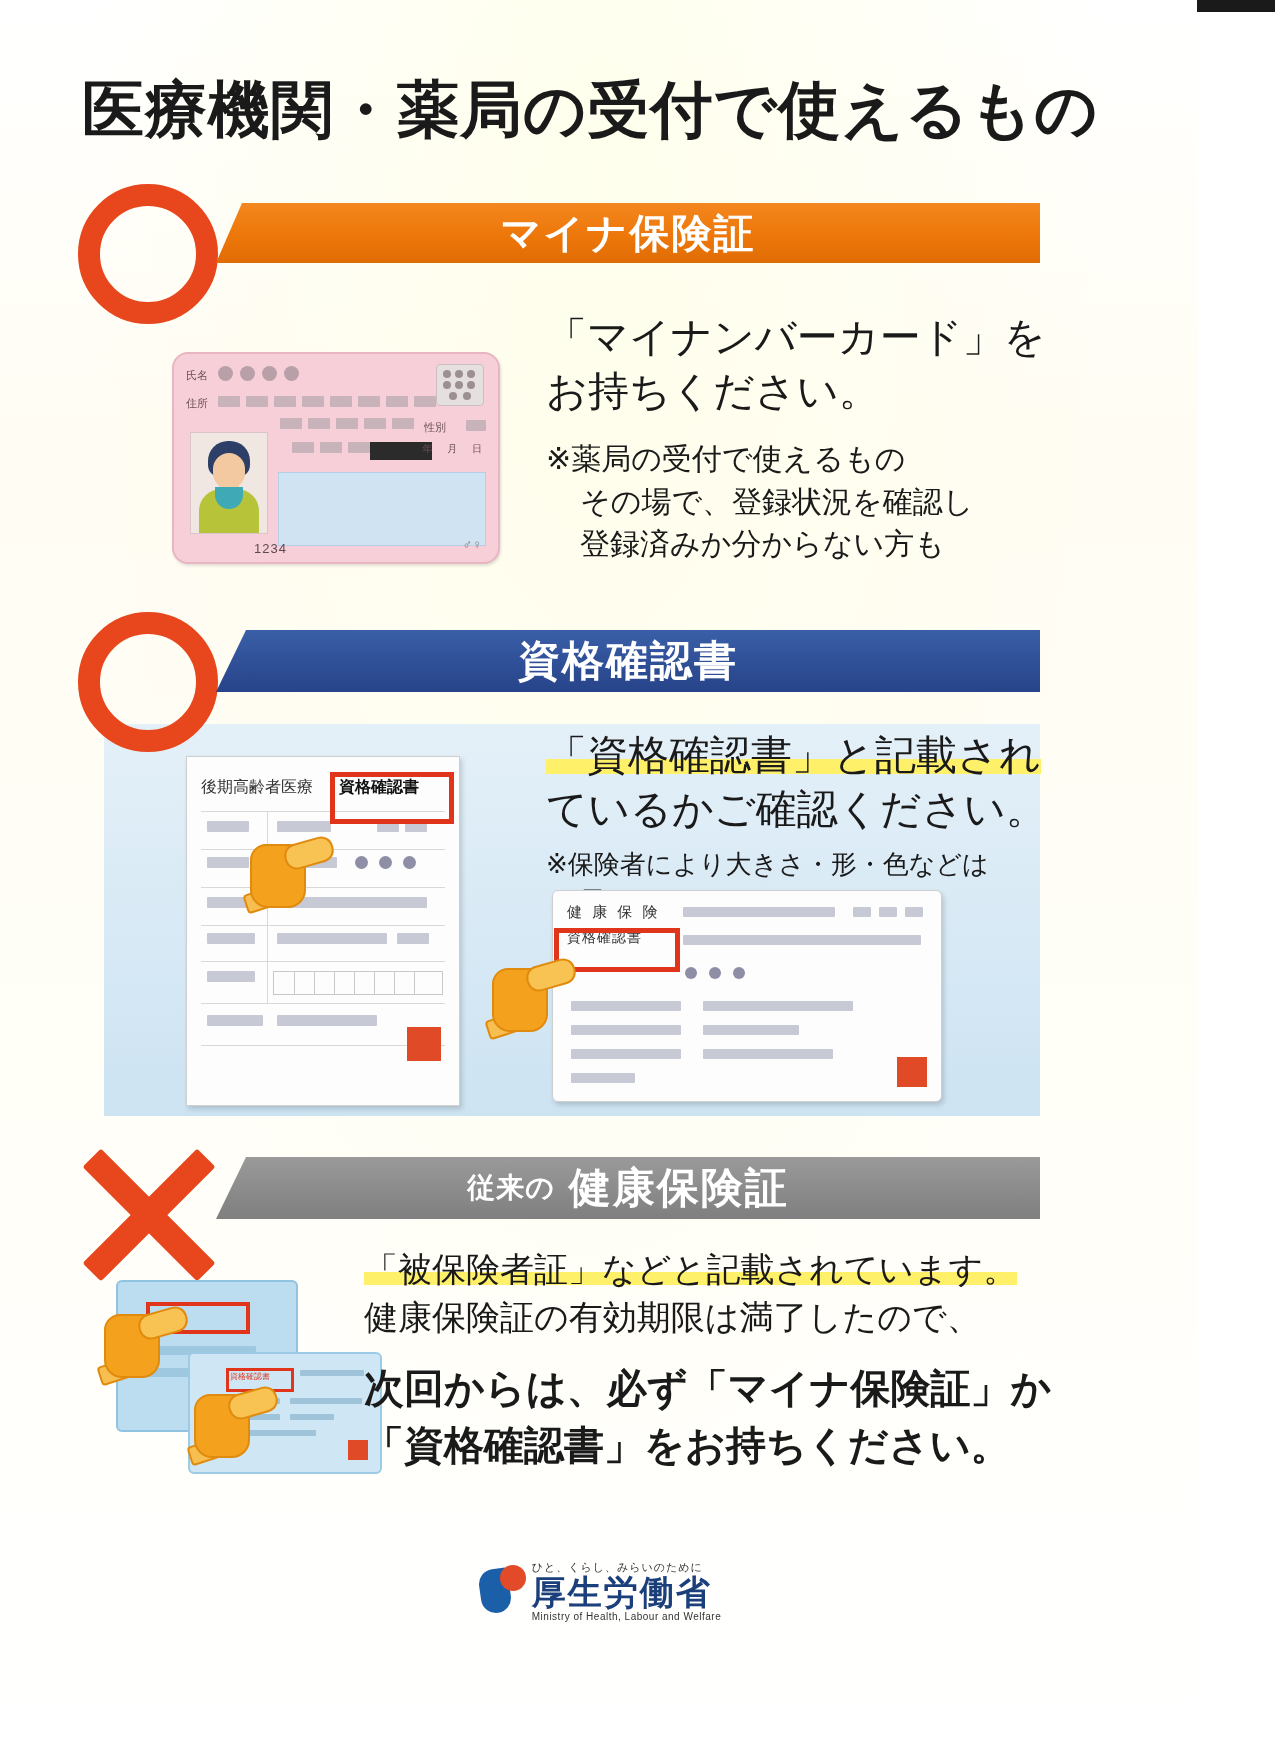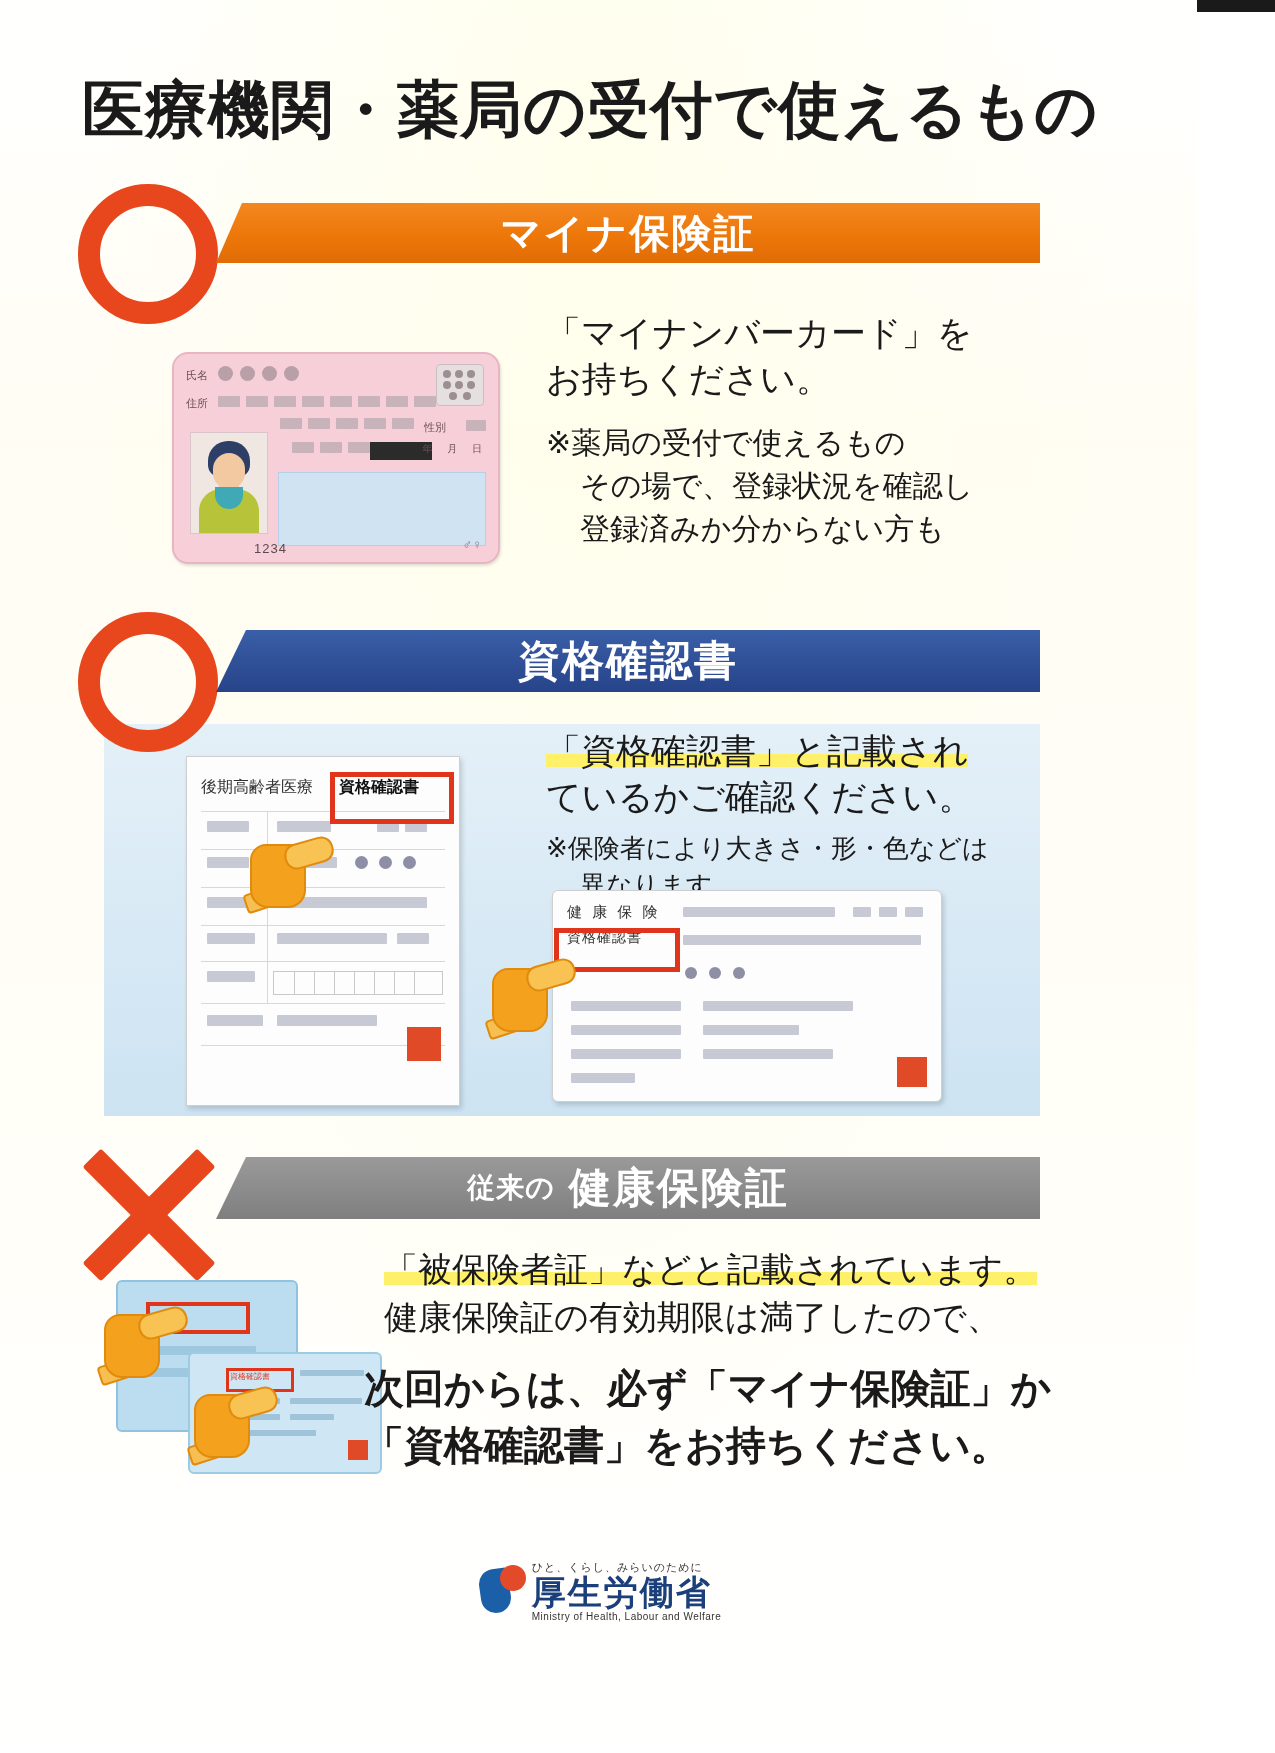--- a/index.html
+++ b/index.html
@@ -68,21 +68,21 @@
   .cross-mark{position:absolute;left:74px;top:1140px;width:150px;height:150px;}
   .cross-mark span{
     position:absolute;left:-6px;top:62px;width:162px;height:26px;
     background:#e8461c;border-radius:3px;display:block;
   }
   .cross-mark span:first-child{transform:rotate(45deg);}
   .cross-mark span:last-child{transform:rotate(-45deg);}
 
   
   .sec1-text{position:absolute;left:546px;top:310px;width:520px;}
-  .t-lg{font-size:35px;color:#1a1a1a;line-height:1.32;letter-spacing:0px;}
+  .t-lg{font-size:41px;color:#1a1a1a;line-height:1.32;letter-spacing:0px;}
   .t-md{font-size:30px;color:#1a1a1a;line-height:1.42;}
   .t-sm{font-size:26px;color:#1a1a1a;line-height:1.4;}
   .indent{padding-left:34px;}
 
   
   .mncard{
     position:absolute;left:172px;top:352px;width:324px;height:208px;
     background:#f7cfd8;border:2px solid #e8b6c3;border-radius:16px;
     box-shadow:1px 2px 3px rgba(0,0,0,0.12);overflow:hidden;
   }
@@ -147,21 +147,21 @@
   .redbox-b{position:absolute;left:554px;top:928px;width:116px;height:34px;border:5px solid #e0351b;}
 
   
   .hand{position:absolute;width:0;height:0;}
   .hand .palm{position:absolute;width:52px;height:60px;background:#f4a11e;border-radius:16px 16px 18px 18px;border:2px solid #e08b0d;}
   .hand .fing{position:absolute;width:46px;height:22px;background:#f8c352;border-radius:12px;border:2px solid #e08b0d;}
   .hand .cuff{position:absolute;width:54px;height:16px;background:#f7bf52;border-radius:4px;border:2px solid #e08b0d;}
 
   
   .sec3-text{position:absolute;left:364px;top:1245px;width:700px;}
-  .t-x{font-size:34px;color:#1a1a1a;line-height:1.42;margin-left:20px;}
+  .t-x{font-size:34px;color:#1a1a1a;line-height:1.42;}
   .t-xl{font-size:40px;color:#1a1a1a;line-height:1.44;font-weight:bold;}
 
   .old-card-blue{
     position:absolute;left:116px;top:1280px;width:178px;height:148px;
     background:#bcdcef;border:2px solid #8fc3e0;border-radius:6px;
   }
   .old-card-blue .redbox{position:absolute;left:28px;top:20px;width:96px;height:24px;border:4px solid #e0351b;}
   .old-card-blue .line{position:absolute;background:#9dc8e0;height:9px;border-radius:1px;}
   .old-card-wide{
     position:absolute;left:188px;top:1352px;width:190px;height:118px;

